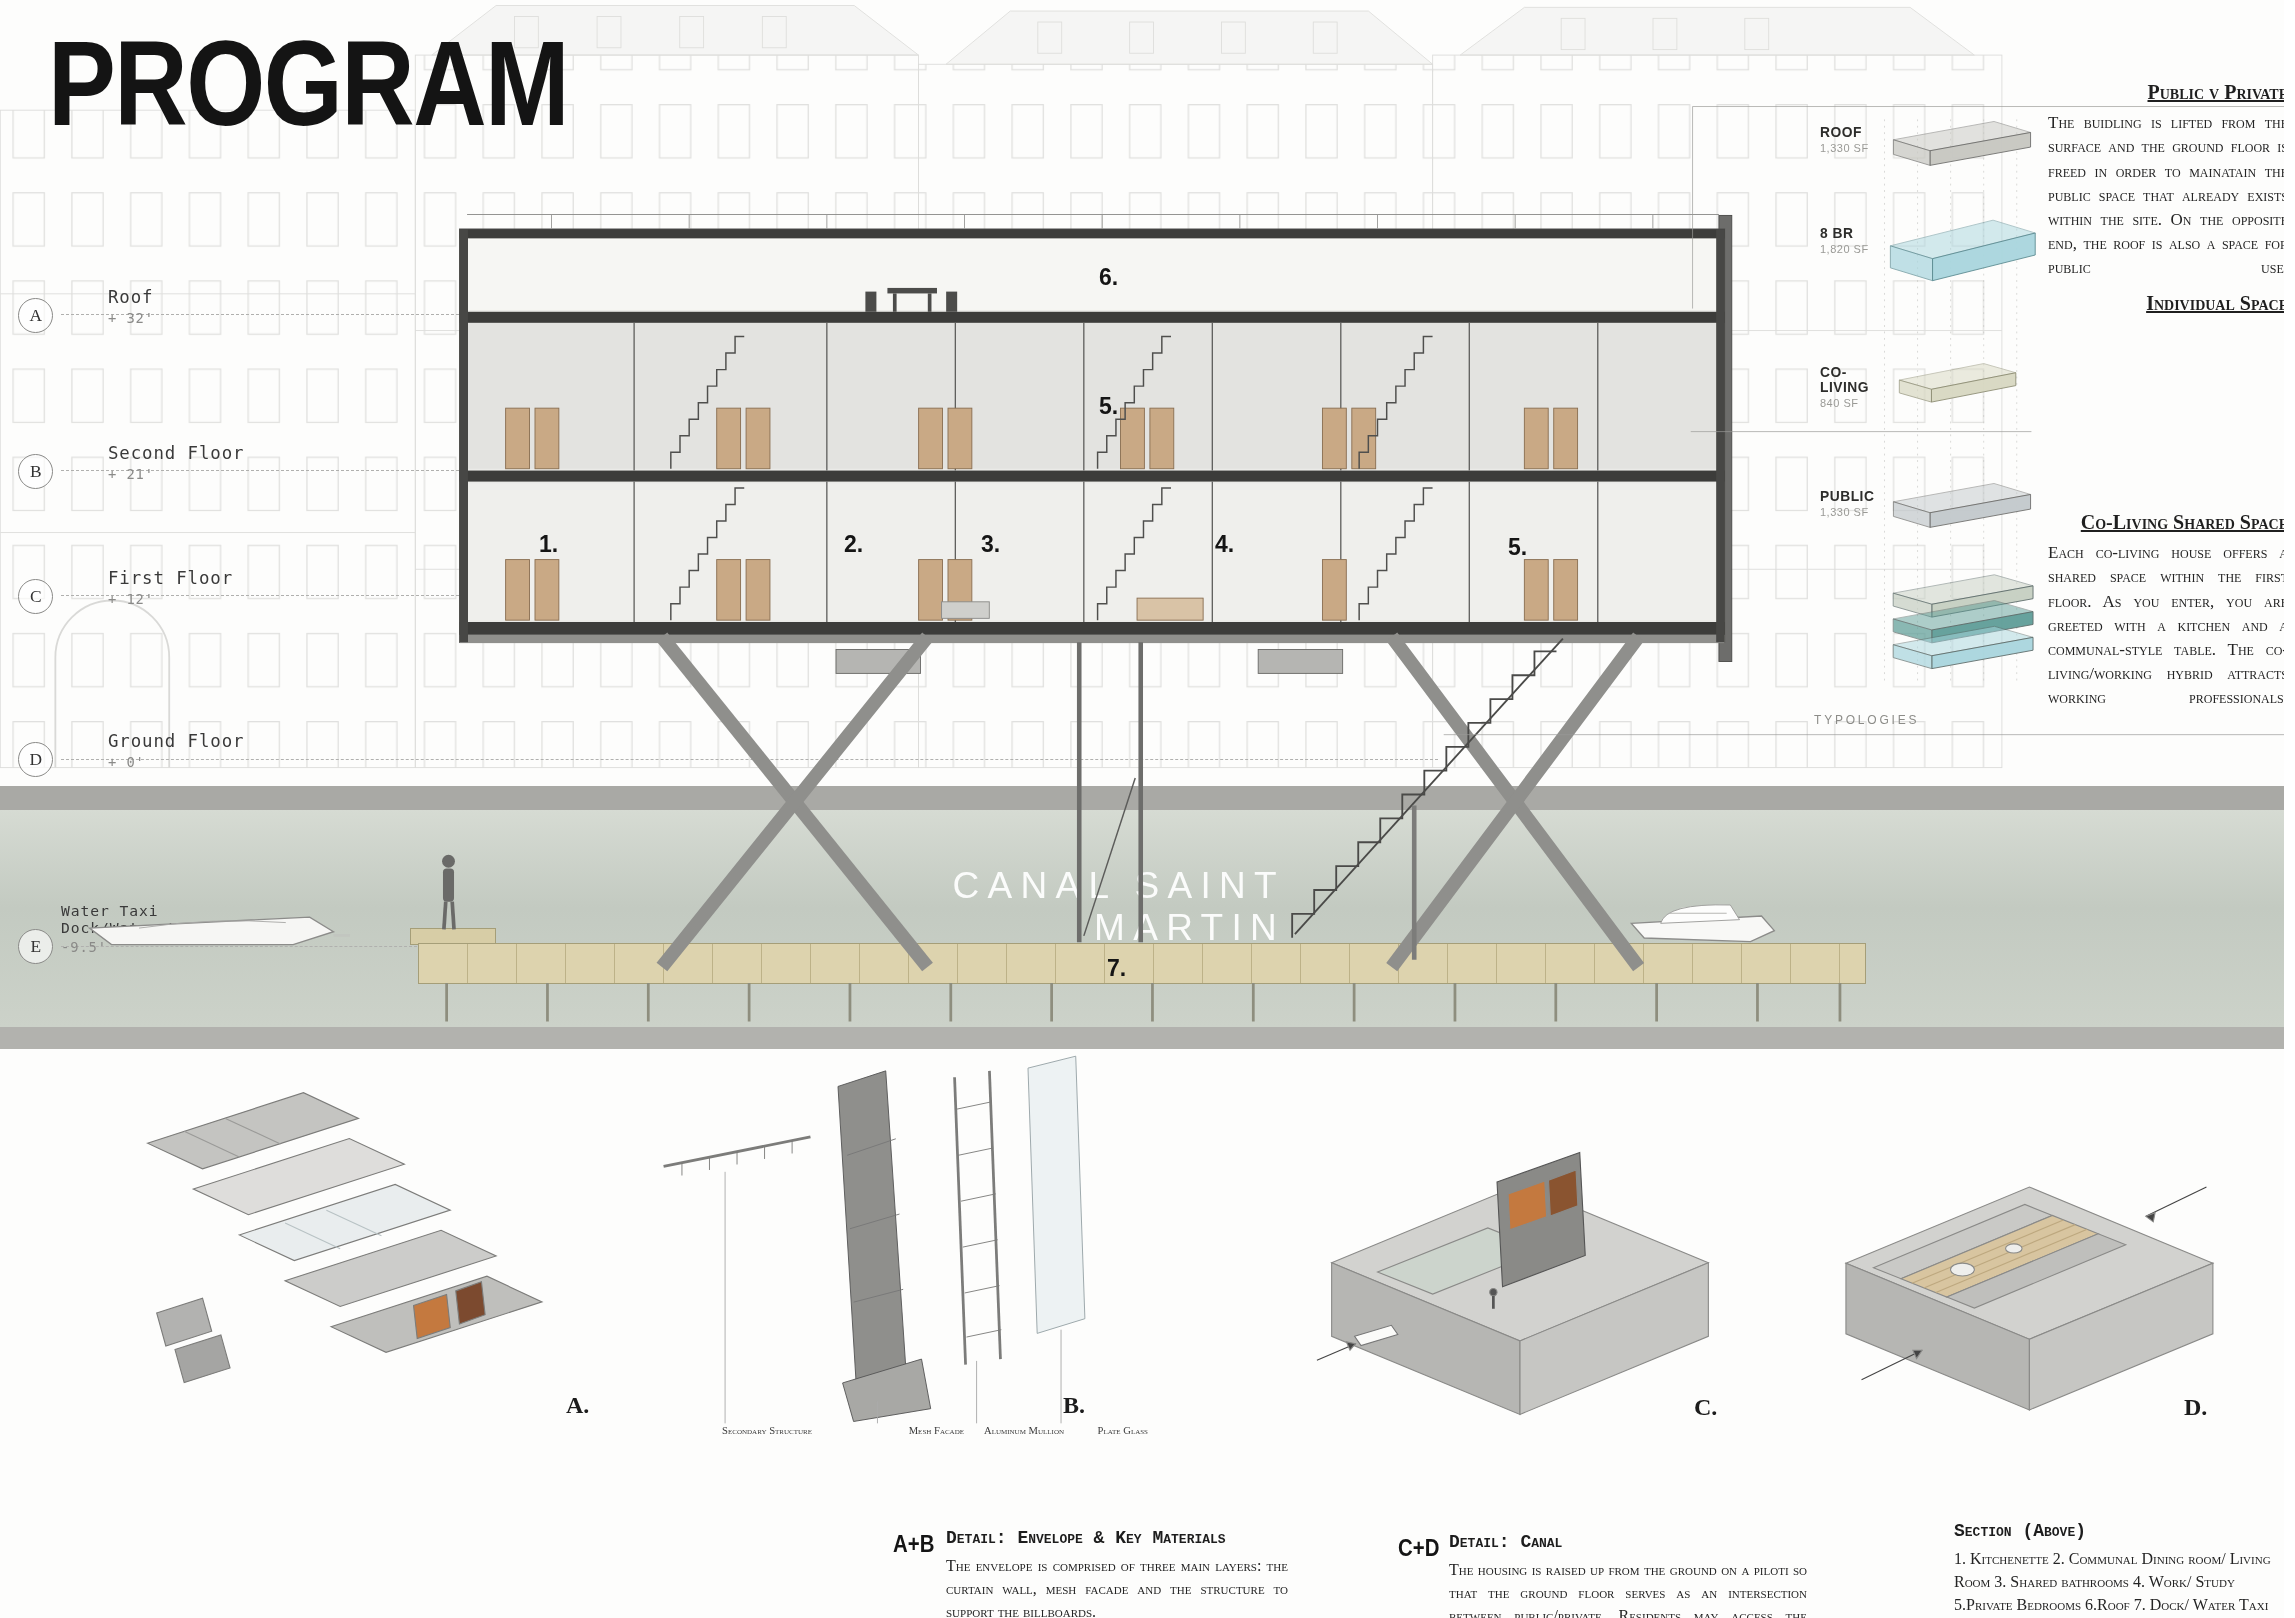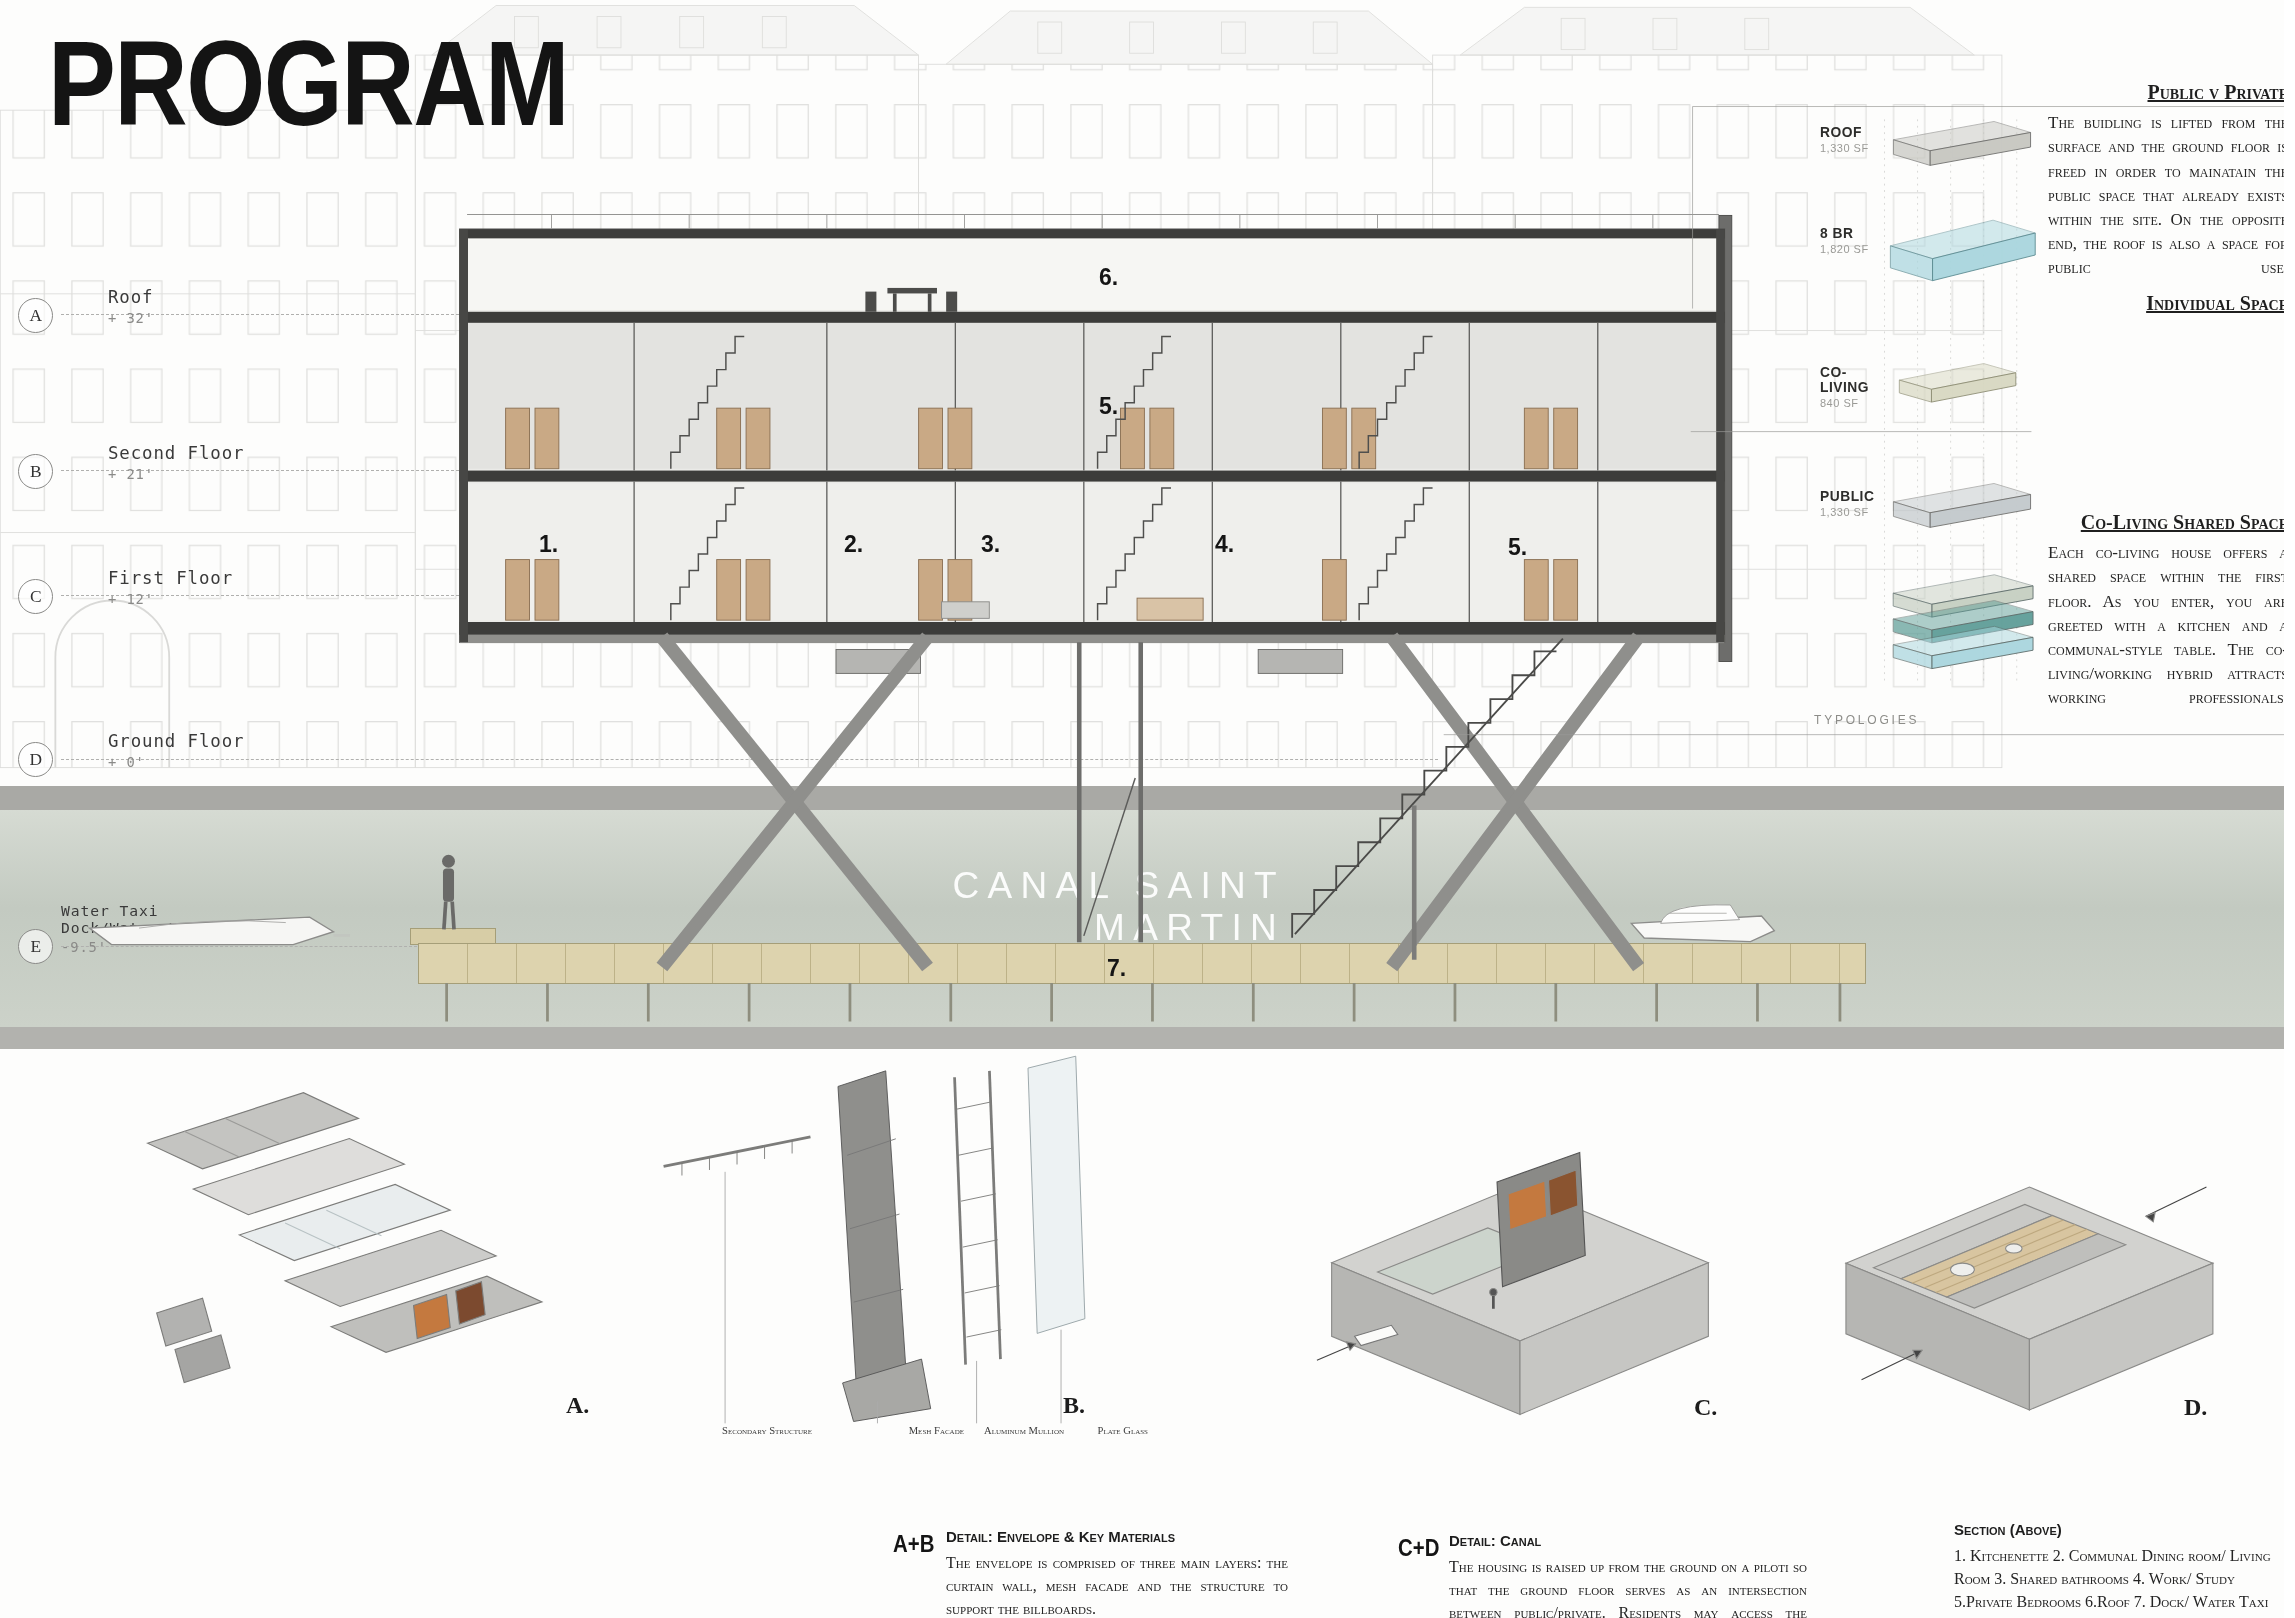--- a/index.html
+++ b/index.html
@@ -49,21 +49,21 @@
       text-align:justify;color:#242424;margin-top:7.3px;margin-left:15px;}
   .rp-body::after{content:"";display:inline-block;width:100%;}
 
   
   .det-label{font-family:"Liberation Serif",serif;font-weight:700;font-size:24px;color:#1c1c1c;}
   .b-ann{font-family:"Liberation Serif",serif;font-variant:small-caps;font-size:10.6px;color:#3a3a3a;
       text-align:right;width:101px;margin-left:36px;}
 
   
   .bt-tag{font-size:24px;font-weight:900;transform:scaleX(.85);transform-origin:left top;color:#141414;}
-  .bt-head{font-family:Liberation Sans, sans-serif;font-variant:small-caps;font-size:15px;font-weight:600;color:#1d1d1d;}
+  .bt-head{font-family:Liberation Mono, monospace;font-variant:small-caps;font-size:18px;font-weight:600;color:#1d1d1d;}
   .bt-body{font-family:"Liberation Serif",serif;font-variant:small-caps;font-size:16px;line-height:1.45;
       text-align:justify;color:#242424;margin-top:5.5px;}
 </style>
 </head>
 <body>
 
 <div id="board">
 
   <svg class="abs" style="left:0;top:0" width="2296" height="808" viewBox="0 0 2500 880">
     <defs>

